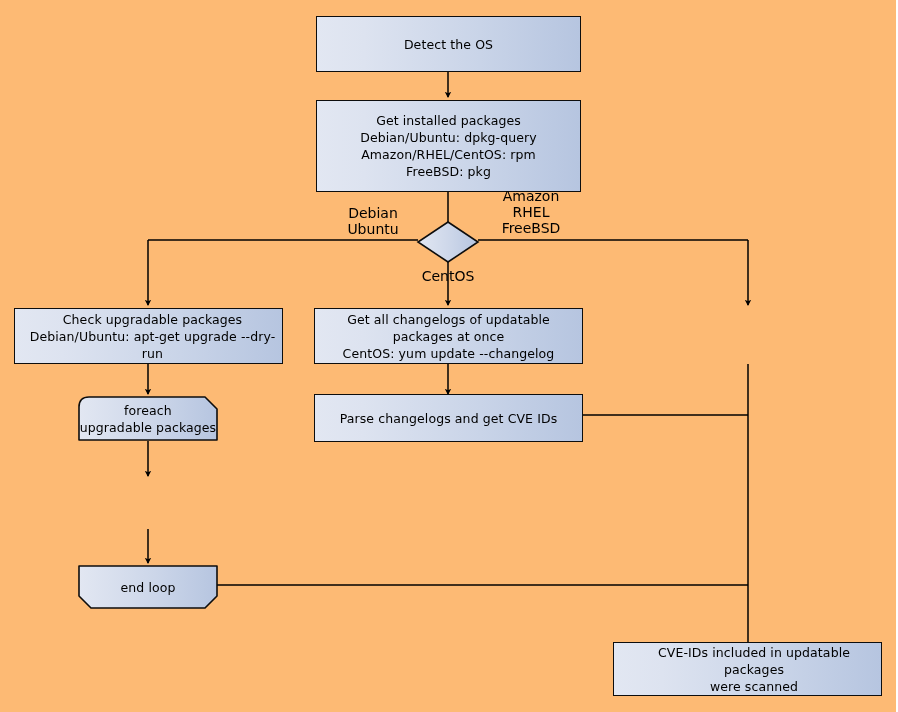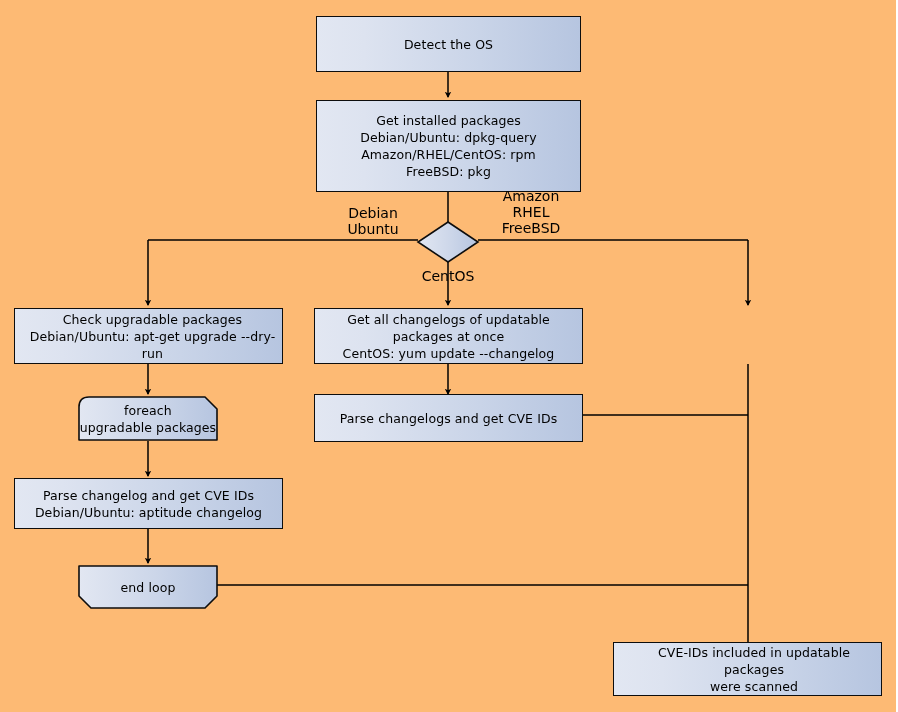--- a/index.html
+++ b/index.html
@@ -181,24 +181,20 @@
       <path d="M11,1 L127,1 L139,13 L139,44 L1,44 L1,11 Q1,1 11,1 Z" fill="url(#gLoopA)" stroke="#0d0d0d" stroke-width="1.6" stroke-linejoin="round"></path>
     </svg>
     <span class="shape-label">foreach
 upgradable  packages</span>
   </div>
 
   <div class="node" style="left:314px; top:394px; width:269px; height:48px;">
     <span class="txt">Parse changelogs and get CVE IDs</span>
   </div>
 
-  <div class="node" style="left:14px; top:478px; width:269px; height:51px;">
-    <span class="txt">Parse changelog and get  CVE IDs
-Debian/Ubuntu: aptitude changelog</span>
-  </div>
 
   <div class="node loop-end" style="left:78px; top:565px; width:140px; height:44px;justify-content:center;">
     <svg width="140" height="44" viewBox="0 0 140 44" xmlns="http://www.w3.org/2000/svg">
       <defs>
         <linearGradient id="gLoopB" x1="0" y1="0" x2="1" y2="0">
           <stop offset="0%" stop-color="#e2e7f2"></stop>
           <stop offset="55%" stop-color="#ccd6e9"></stop>
           <stop offset="100%" stop-color="#b6c5e0"></stop>
         </linearGradient>
       </defs>

